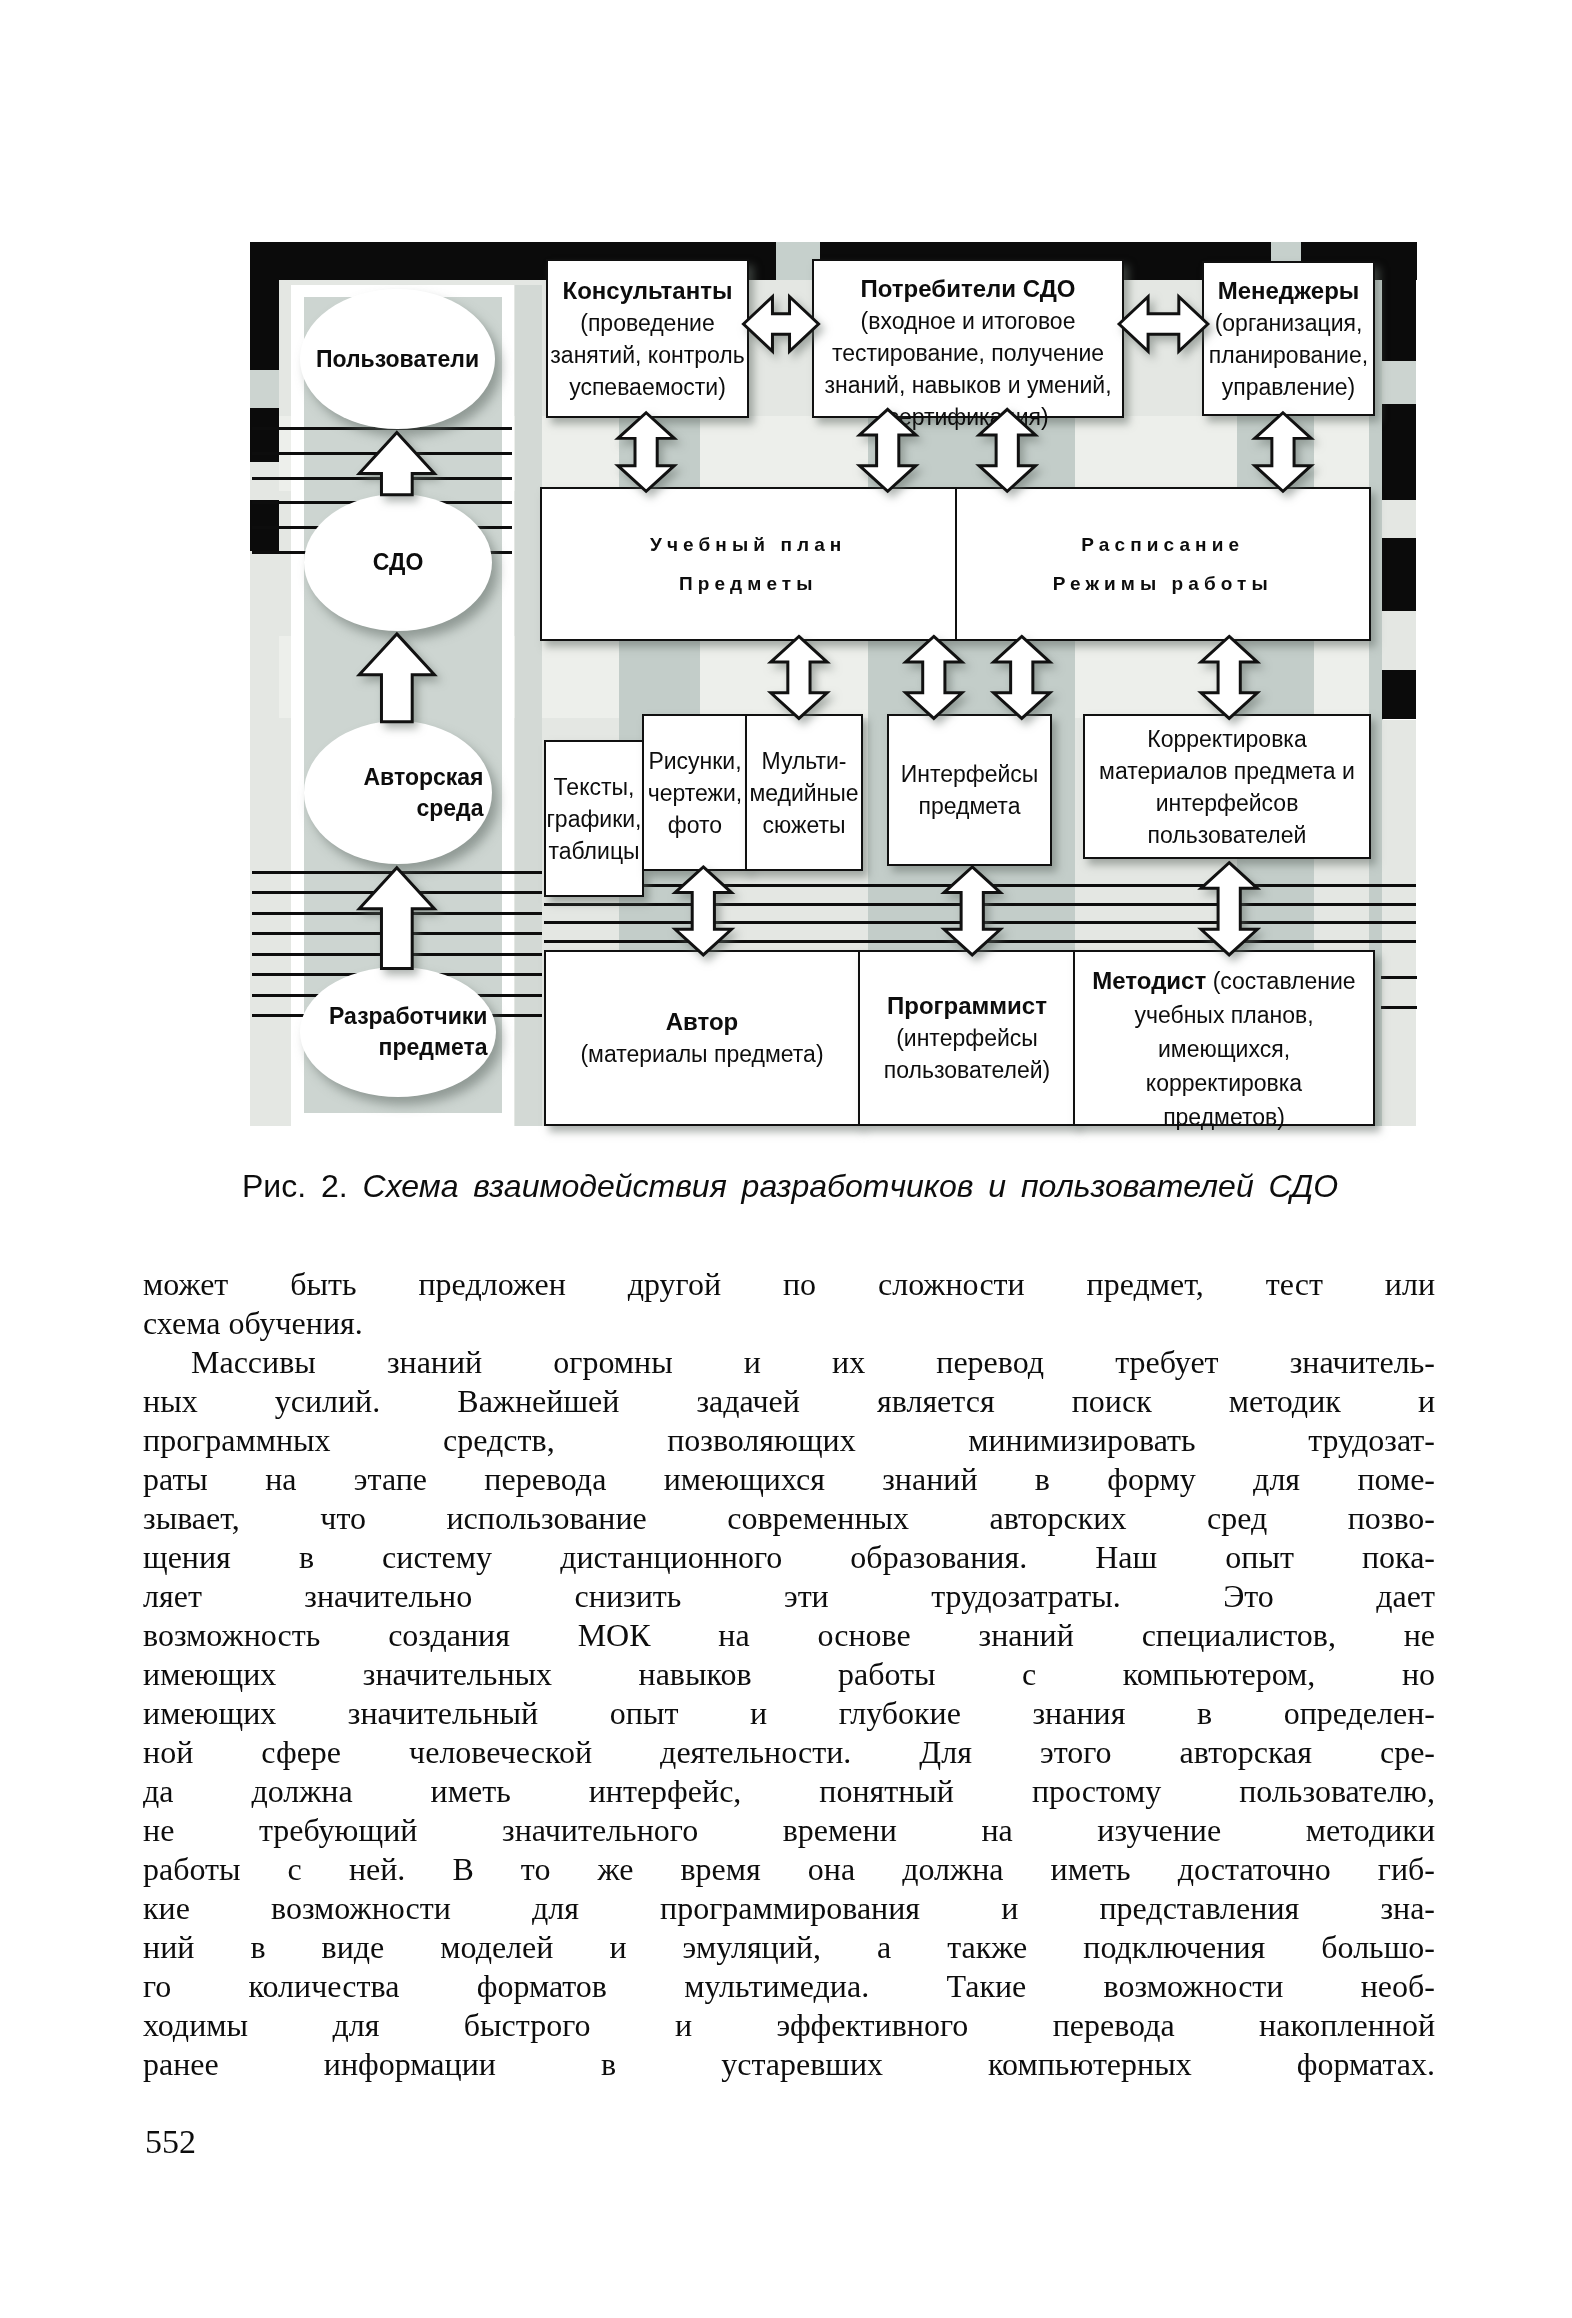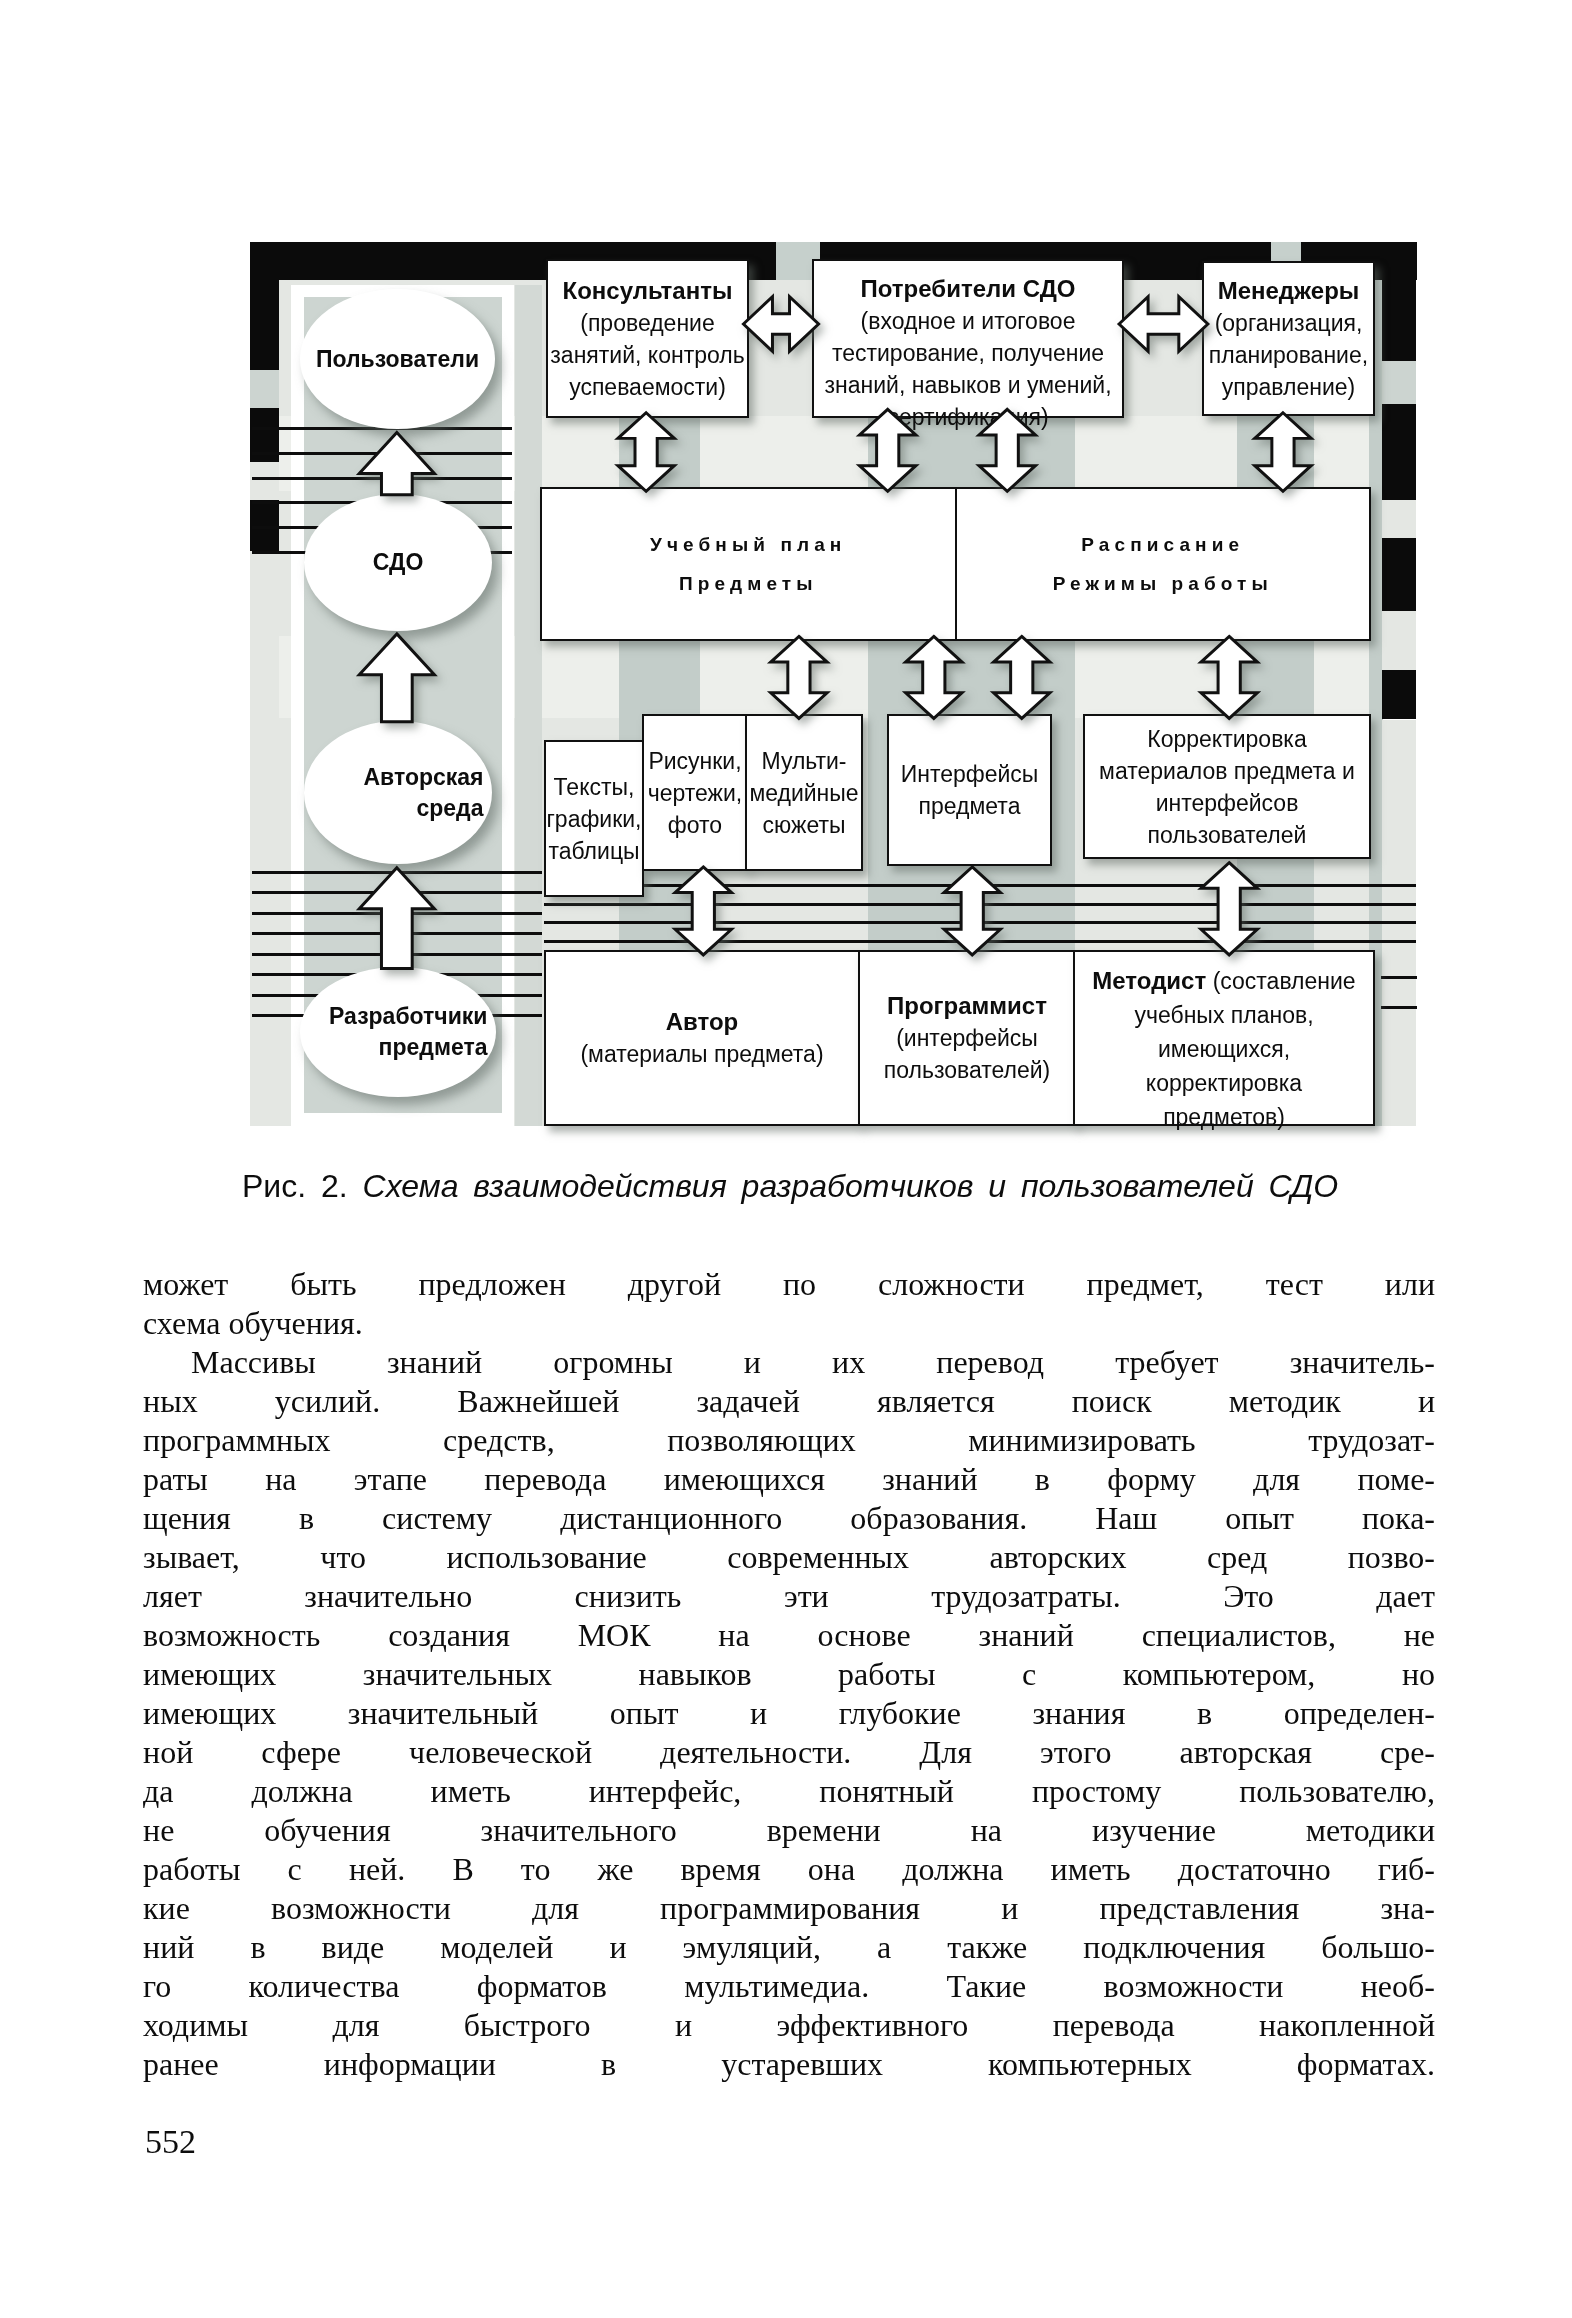--- a/index.html
+++ b/index.html
@@ -248,29 +248,29 @@
   <span class="cap-text">Схема взаимодействия разработчиков и пользователей СДО</span>
 </div>
 
 <div class="abs bodytext">
   <div class="bl">может быть предложен другой по сложности предмет, тест или</div>
   <div class="bl noj">схема обучения.</div>
   <div class="bl ind">Массивы знаний огромны и их перевод требует значитель-</div>
   <div class="bl">ных усилий. Важнейшей задачей является поиск методик и</div>
   <div class="bl">программных средств, позволяющих минимизировать трудозат-</div>
   <div class="bl">раты на этапе перевода имеющихся знаний в форму для поме-</div>
+  <div class="bl">зывает, что использование современных авторских сред позво-</div>
   <div class="bl">щения в систему дистанционного образования. Наш опыт пока-</div>
-  <div class="bl">зывает, что использование современных авторских сред позво-</div>
   <div class="bl">ляет значительно снизить эти трудозатраты. Это дает</div>
   <div class="bl">возможность создания МОК на основе знаний специалистов, не</div>
   <div class="bl">имеющих значительных навыков работы с компьютером, но</div>
   <div class="bl">имеющих значительный опыт и глубокие знания в определен-</div>
   <div class="bl">ной сфере человеческой деятельности. Для этого авторская сре-</div>
   <div class="bl">да должна иметь интерфейс, понятный простому пользователю,</div>
-  <div class="bl">не обучения значительного времени на изучение методики</div>
+  <div class="bl">не требующий значительного времени на изучение методики</div>
   <div class="bl">работы с ней. В то же время она должна иметь достаточно гиб-</div>
   <div class="bl">кие возможности для программирования и представления зна-</div>
   <div class="bl">ний в виде моделей и эмуляций, а также подключения большо-</div>
   <div class="bl">го количества форматов мультимедиа. Такие возможности необ-</div>
   <div class="bl">ходимы для быстрого и эффективного перевода накопленной</div>
   <div class="bl">ранее информации в устаревших компьютерных форматах.</div>
 </div>
 
 <div class="abs pagenum">552</div>
 

